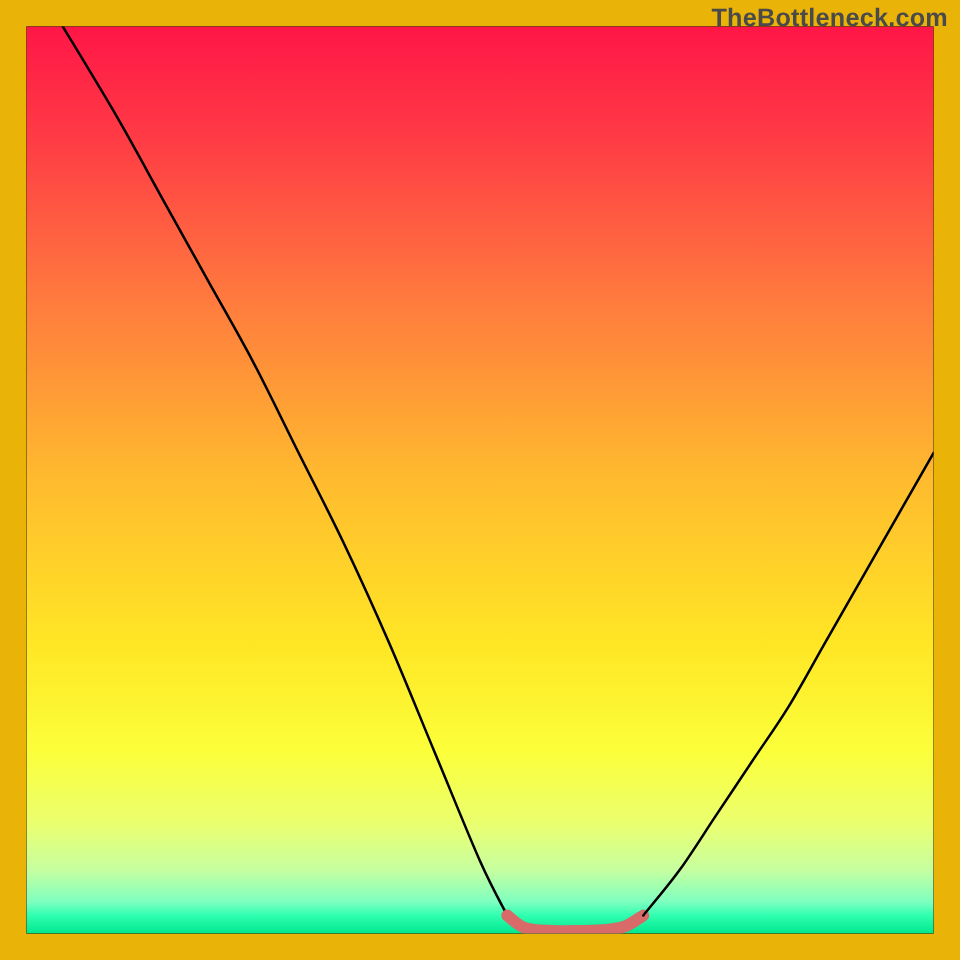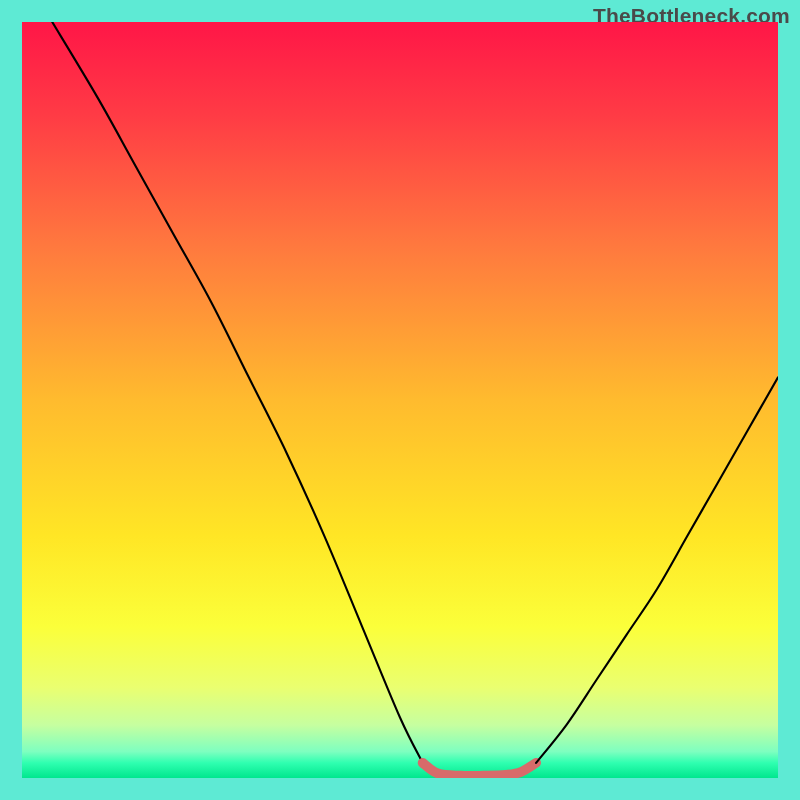--- a/index.html
+++ b/index.html
@@ -8,21 +8,21 @@
     width: 800px;
     height: 800px;
     background: #000;
     overflow: hidden;
     font-family: Arial, Helvetica, sans-serif;
   }
   .stage {
     position: relative;
     width: 800px;
     height: 800px;
-    background: #5eead4;
+    background: #eab308;
   }
   .plot-frame {
     position: absolute;
     left: 22px;
     top: 22px;
     width: 756px;
     height: 756px;
     background: #000;
   }
   .gradient {

